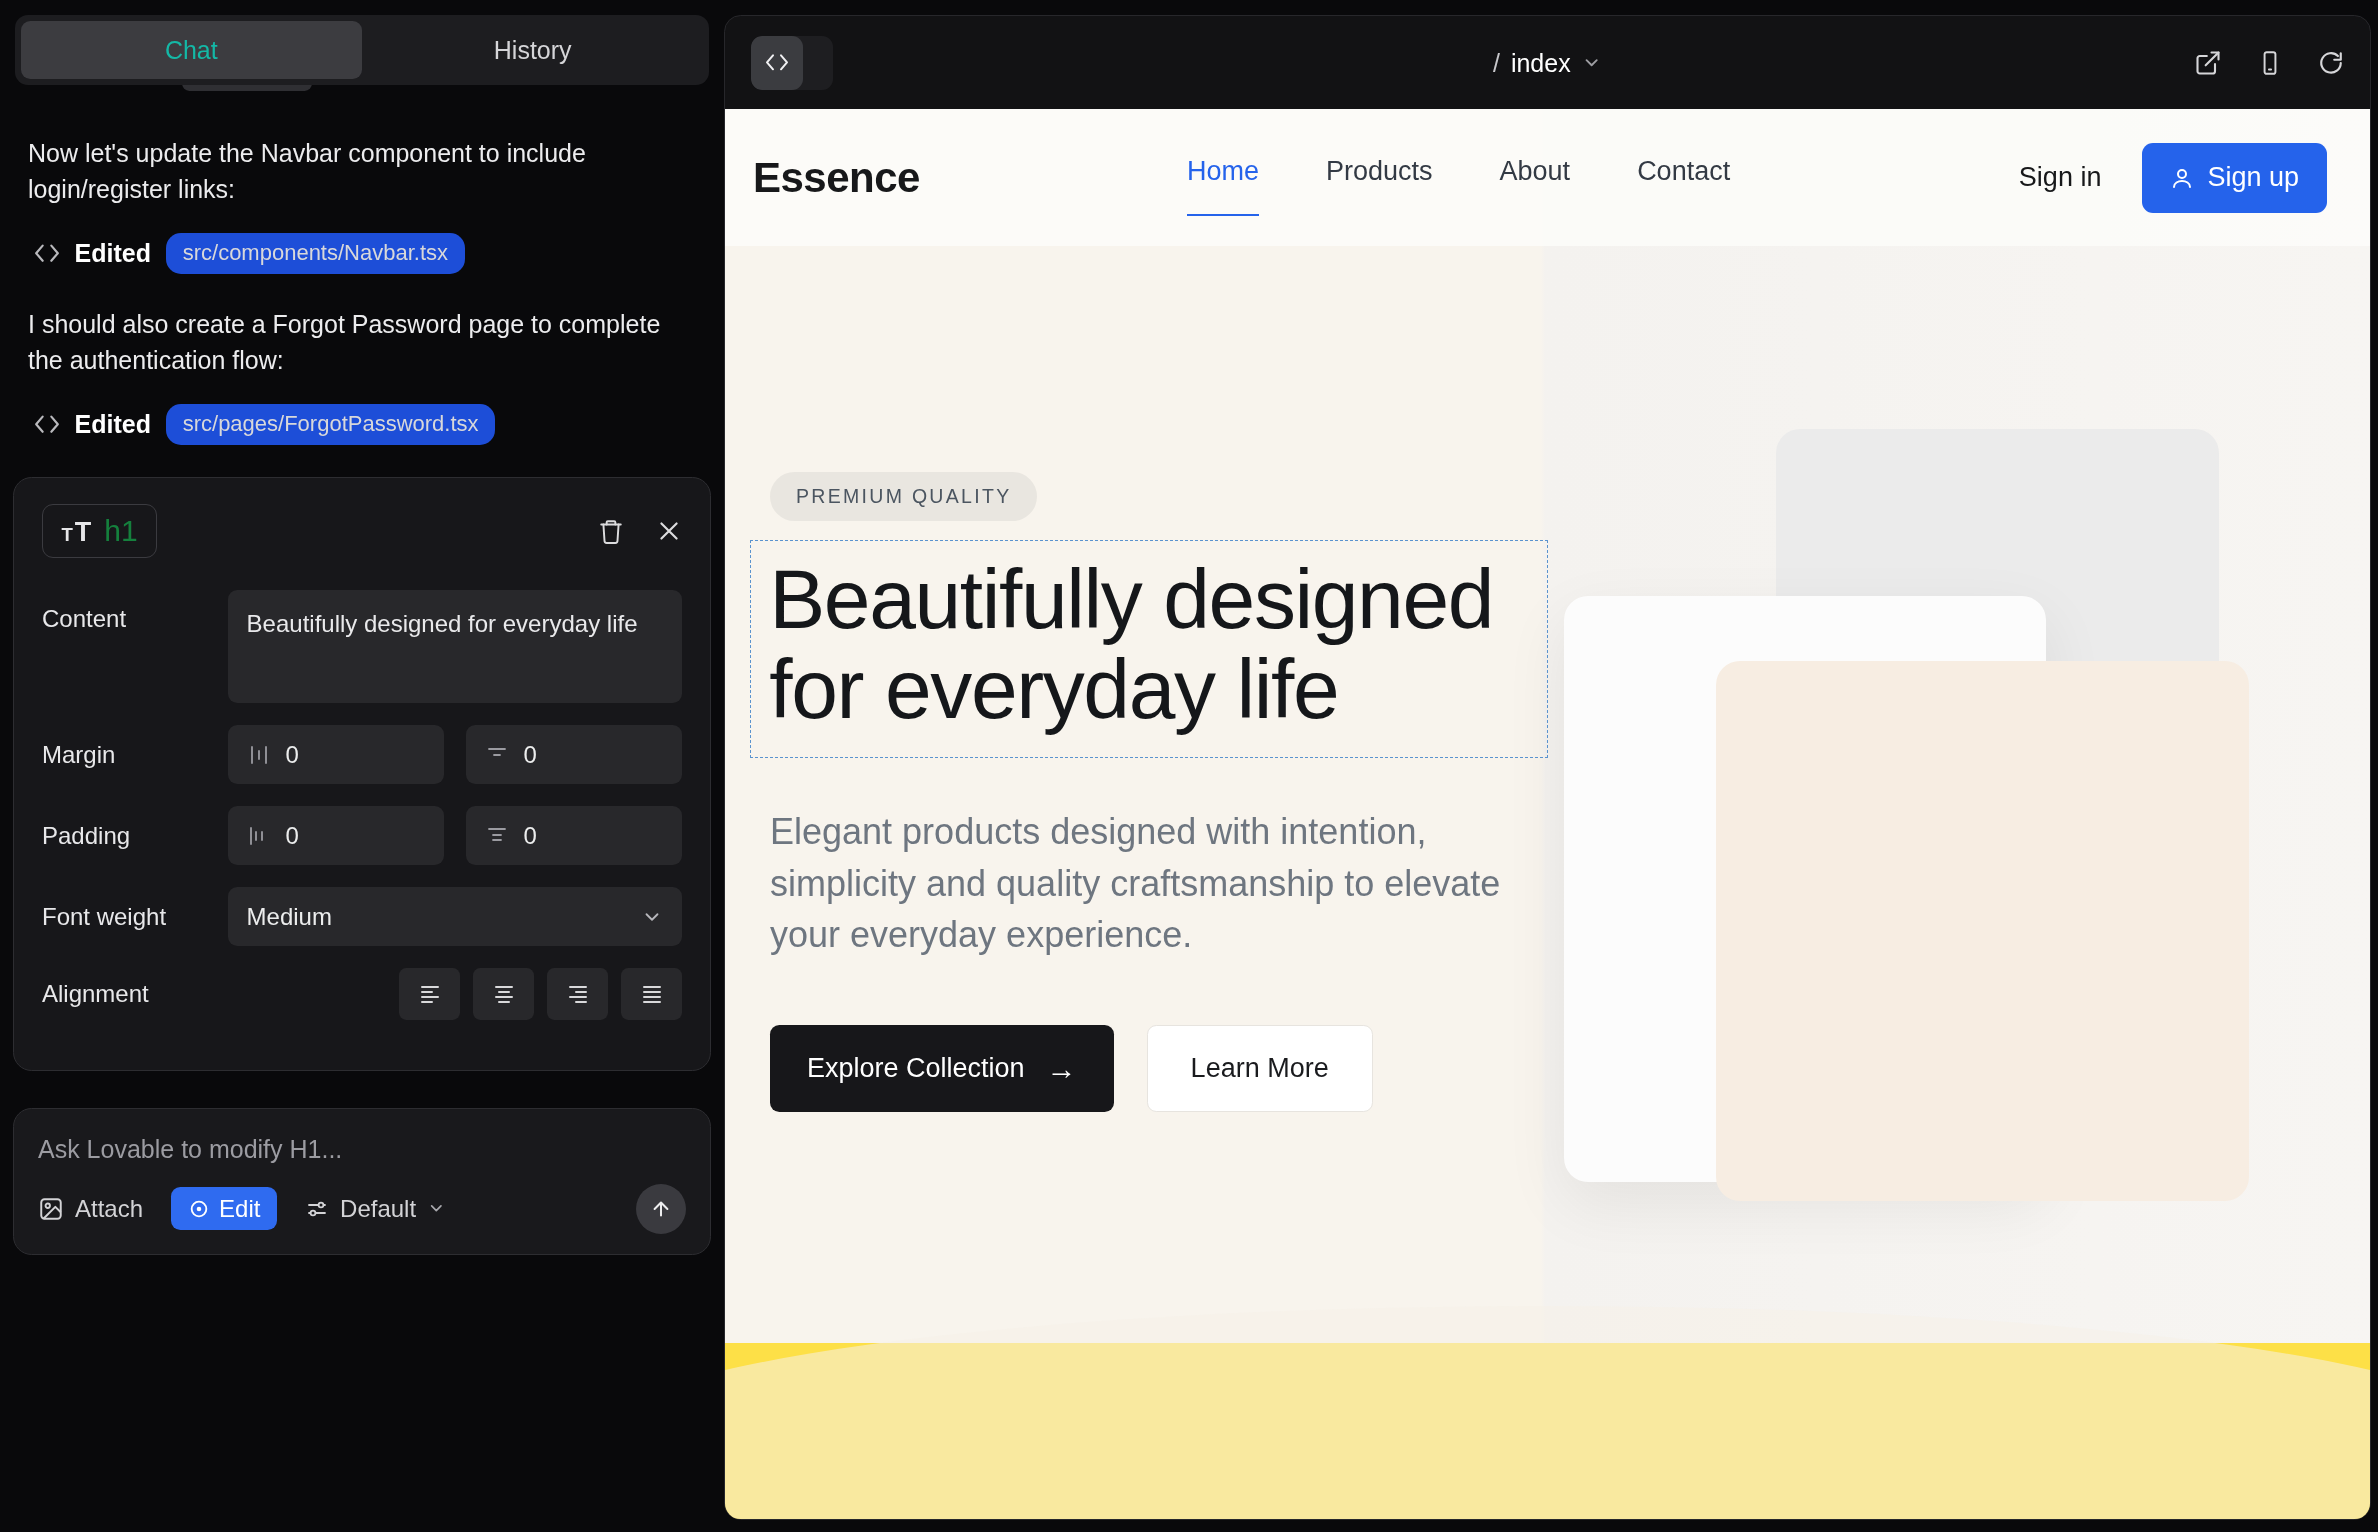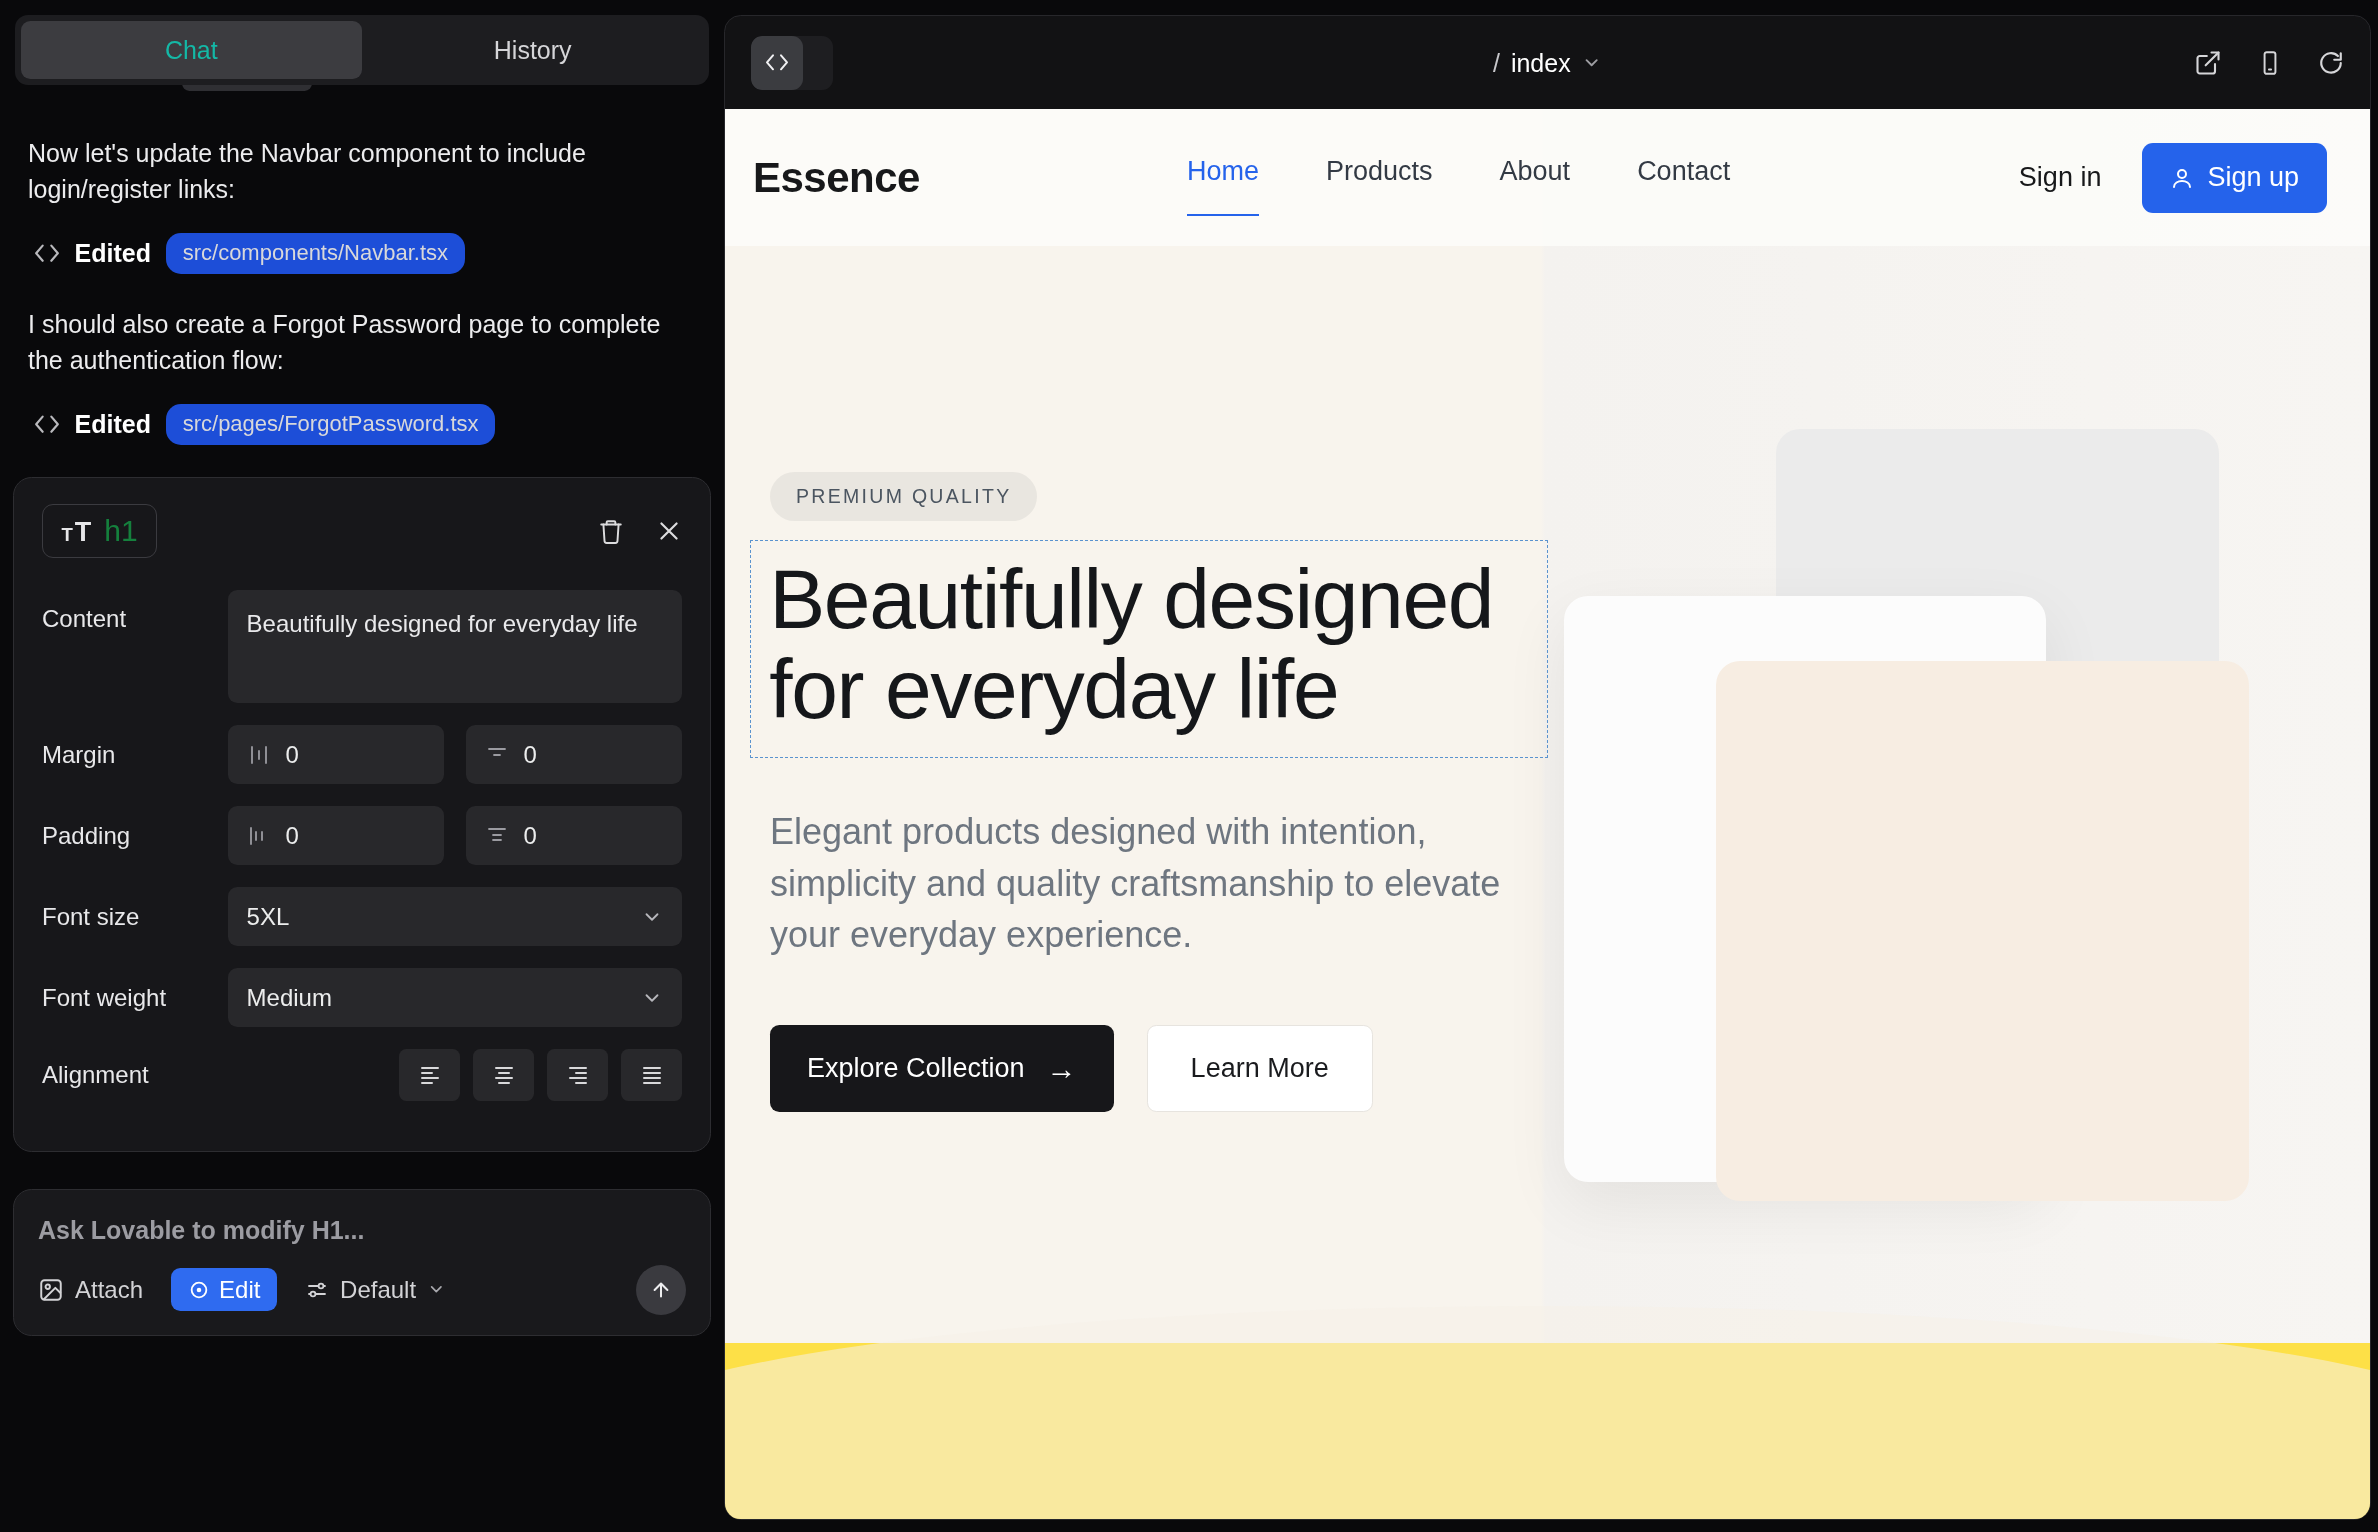--- a/index.html
+++ b/index.html
@@ -48,21 +48,21 @@
   .align-btn { width:61px; height:52px; background:#28282b; border-radius:7.4px; display:flex; align-items:center; justify-content:center; color:#d9d9db; }
 
   .editor-footer { display:flex; align-items:center; margin-top:30px; }
   .advanced { display:flex; align-items:center; gap:11px; color:#f2f2f3; font-size:24px; font-weight:600; }
   .adv-chev { color:#cfcfd2; display:flex; align-items:center; }
   .discard { margin-left:auto; margin-right:32px; color:#99999e; font-size:25px; background:none; border:none; font-family:inherit; }
   .save { background:#3c66c4; color:#fff; font-size:25px; padding:13px 26px; border-radius:9.3px; border:none; font-family:inherit; }
 
   
   .composer { margin:37px 13px 0; background:#19191c; border:0.9px solid #2d2d31; border-radius:18.6px; padding:26px 24px 20.4px; height:147px; display:flex; flex-direction:column; justify-content:space-between; }
-  .composer-input { background:transparent; border:none; outline:none; color:#737373; font-size:25px; width:100%; font-family:"Liberation Sans", sans-serif;font-weight:bold; }
+  .composer-input { background:transparent; border:none; outline:none; color:#737373; font-size:25px; width:100%; font-family:"Liberation Sans", sans-serif; }
   .composer-input::placeholder { color:#9c9ca2; }
   .composer-toolbar { display:flex; align-items:center; gap:28px; }
   .tool { display:flex; align-items:center; gap:11px; color:#d3d3d6; font-size:24px; }
   .edit-pill { background:#2f6bf0; color:#fff; border-radius:9.3px; padding:7.4px 16.7px; display:flex; align-items:center; gap:9.3px; font-size:24px; }
   .default-chev { color:#a8a8ad; display:flex; align-items:center; }
   .send-btn { margin-left:auto; width:50px; height:50px; border-radius:50%; background:#3a3a3f; display:flex; align-items:center; justify-content:center; color:#ededef; }
 
   
   .preview-window { position:absolute; left:724px; top:15px; width:1647px; height:1505px; background:#121214; border:0.9px solid #27272b; border-radius:16.7px; overflow:hidden; }
   .preview-topbar { height:93px; display:flex; align-items:center; padding:0 26px; position:relative; }
@@ -214,33 +214,20 @@
           <span class="f-icon">
             <svg width="24" height="24" viewBox="0 0 24 24" fill="none" stroke="currentColor" stroke-width="1.8" stroke-linecap="round">
                 <path d="M4 5h16M8 11h8M8 16h8"></path>
               </svg>
           </span>
           <span>0</span>
         </div>
       </div>
     </div>
 
-    <div class="row">
-      <div class="row-label">Font size</div>
-      <div class="row-controls">
-        <div class="field">
-          <span>5XL</span>
-          <span class="chev">
-            <svg width="22" height="22" viewBox="0 0 24 24" fill="none" stroke="currentColor" stroke-width="2" stroke-linecap="round" stroke-linejoin="round">
-                <polyline points="6 9 12 15 18 9"></polyline>
-              </svg>
-          </span>
-        </div>
-      </div>
-    </div>
 
     <div class="row">
       <div class="row-label">Font weight</div>
       <div class="row-controls">
         <div class="field">
           <span>Medium</span>
           <span class="chev">
             <svg width="22" height="22" viewBox="0 0 24 24" fill="none" stroke="currentColor" stroke-width="2" stroke-linecap="round" stroke-linejoin="round">
                 <polyline points="6 9 12 15 18 9"></polyline>
               </svg>

